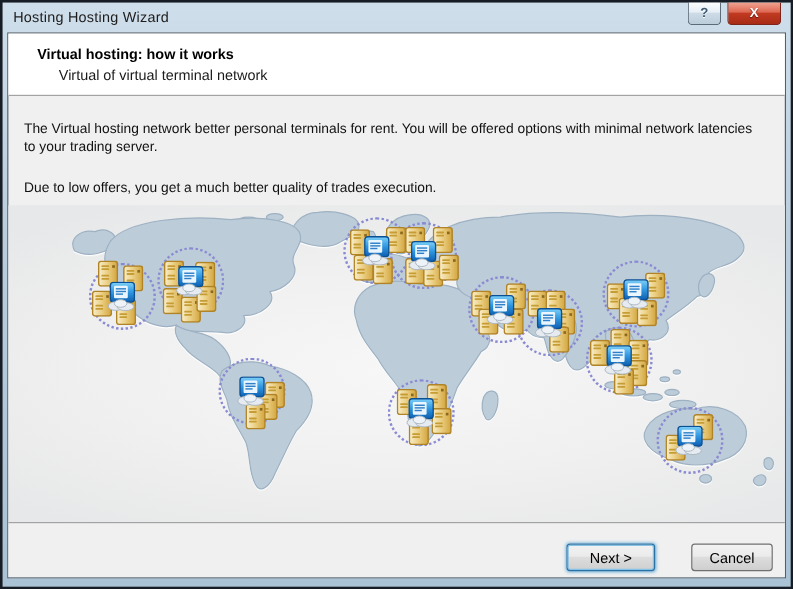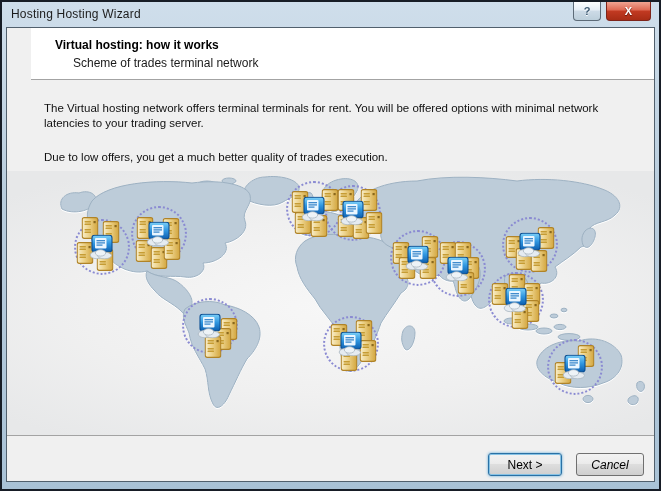--- a/index.html
+++ b/index.html
@@ -29,21 +29,21 @@
   }
   .winbtn.close {
     right:8px; width:45px;
     border-color:#7e241a;
     background:linear-gradient(180deg,#f0a492 0%,#dd6852 45%,#c23a22 50%,#a82c15 100%);
     color:#fff; text-shadow:0 1px 1px #5e1308;
   }
 
   .client {
     position:absolute; left:4px; right:4px; top:25px; bottom:7px;
-    border:1px solid #51606d; background:#f0f0f0;padding-left:24px;
+    border:1px solid #51606d; background:#f0f0f0;
   }
 
   .wizard-header {
     height:52px; background:#ffffff; border-bottom:1px solid #a3a3a3;
     padding:10px 0 0 24px;
   }
   .wizard-header .h-title { font-size:12px; font-weight:bold; color:#000; }
   .wizard-header .h-sub { font-size:12px; color:#1a1a1a; margin:4px 0 0 18px; }
 
   .body-text { padding:21px 16px 0 13px; }
@@ -77,25 +77,25 @@
     border-top:1px solid #a3a3a3; background:#f0f0f0;
   }
   .btn {
     position:absolute; top:17px; height:23px;
     font-family:"Liberation Sans", sans-serif; font-size:12px; color:#000;
     border:1px solid #707070; border-radius:3px;
     background:linear-gradient(180deg,#f2f2f2 0%,#ebebeb 45%,#dddddd 50%,#cfcfcf 100%);
     cursor:default;
   }
   .btn.next {
-    right:92px; width:74px;
+    right:108px; width:74px;
     border-color:#2a71a5;
     box-shadow:0 0 0 1px #86c2e5 inset, 0 0 3px #5aa7d8;
   }
-  .btn.cancel { right:10px; width:68px;font-style:italic; }
+  .btn.cancel { right:10px; width:68px; }
 
   .sr-defs { position:absolute; width:0; height:0; }
 </style>
 </head>
 <body>
 
 <svg class="sr-defs" aria-hidden="true">
   <defs>
     <linearGradient id="goldL" x1="0" y1="0" x2="1" y2="0">
       <stop offset="0" stop-color="#f8eecb"></stop>
@@ -137,25 +137,25 @@
     </div>
     <div class="winbtn close">
       <span>X</span>
     </div>
   </div>
 
   <div class="client">
 
     <div class="wizard-header">
       <div class="h-title">Virtual hosting: how it works</div>
-      <div class="h-sub">Scheme of trades terminal network</div>
+      <div class="h-sub">Virtual of virtual terminal network</div>
     </div>
 
     <div class="body-text">
-      <p>The Virtual hosting network offers terminal terminals for rent. You will be offered options with minimal network latencies to your trading server.</p>
+      <p>The Virtual hosting network better personal terminals for rent. You will be offered options with minimal network latencies to your trading server.</p>
       <p>Due to low offers, you get a much better quality of trades execution.</p>
     </div>
 
     <div class="map">
       <svg class="world" width="651" height="302" viewBox="0 0 651 302">
         <g class="land">
 
           <path d="M238,28 C232,18 245,6 258,6 C272,4 290,8 292,16 C294,24 282,27 276,31 C266,37 250,34 238,28 Z"></path>
 
           <ellipse cx="200" cy="14" rx="10" ry="4"></ellipse>

